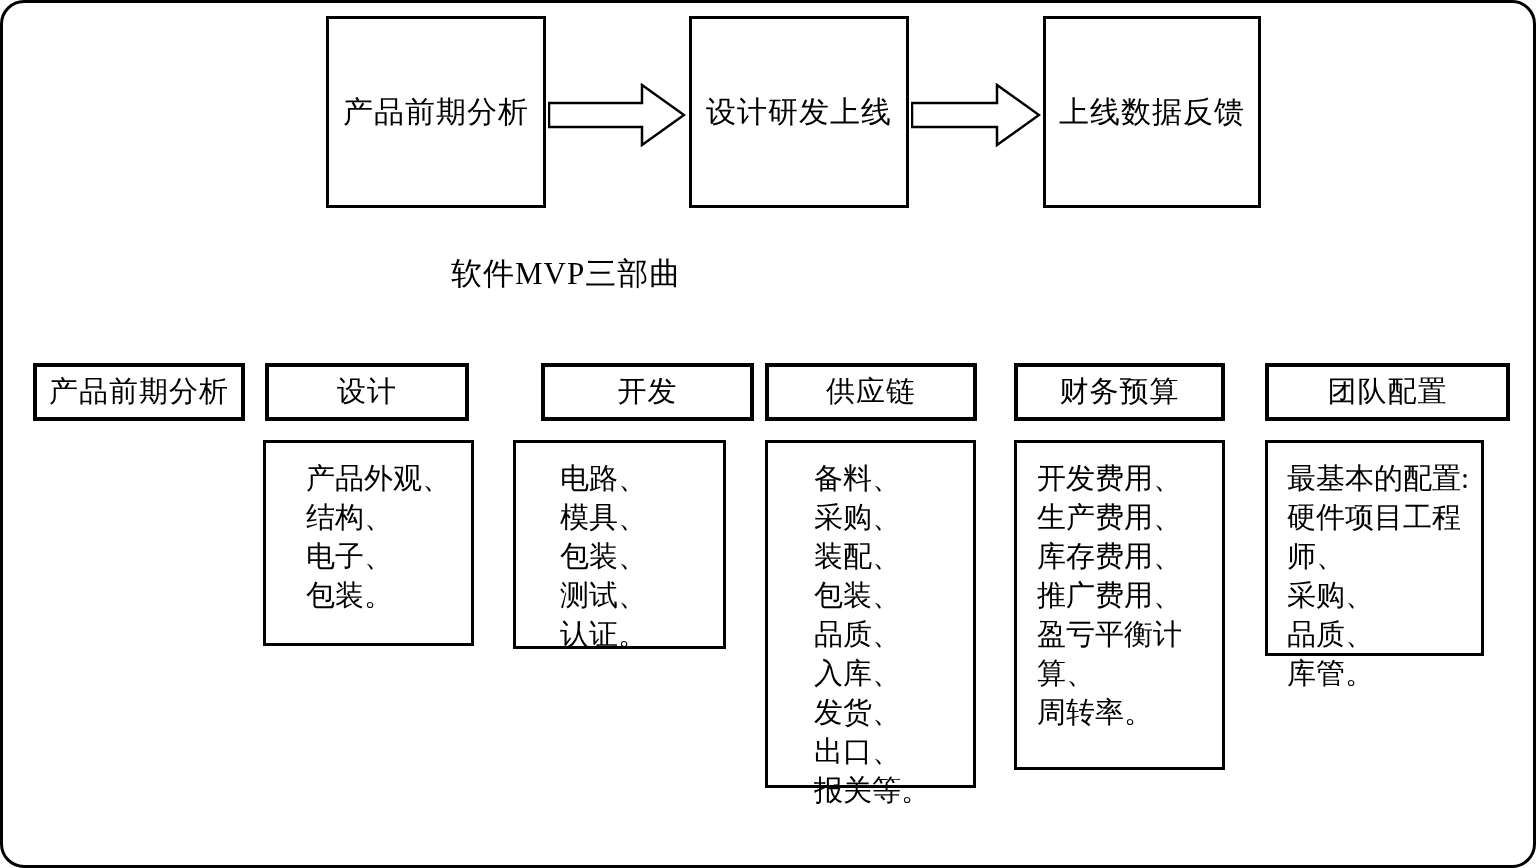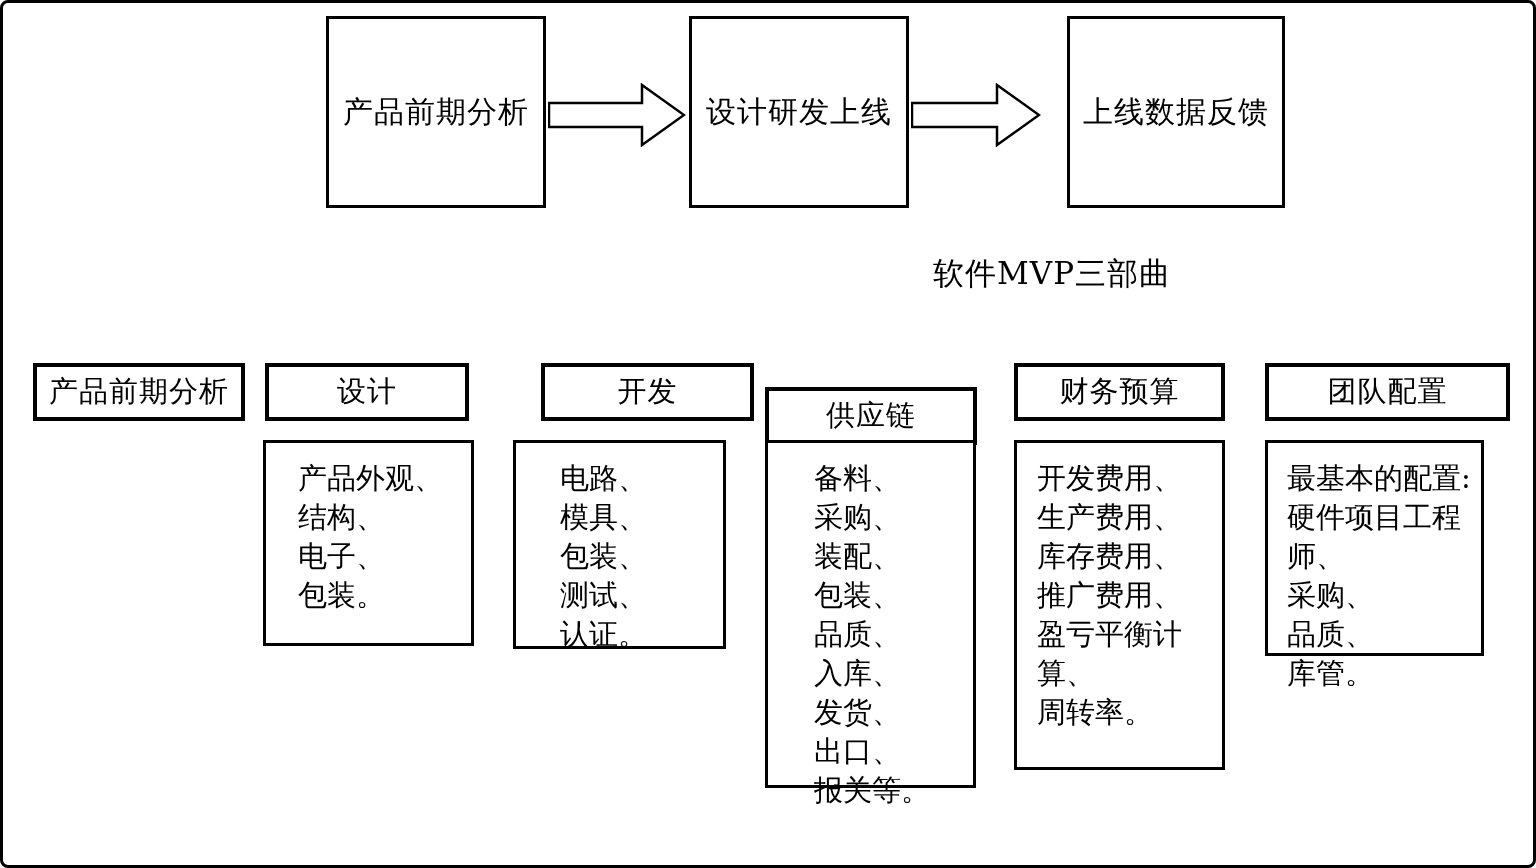--- a/index.html
+++ b/index.html
@@ -10,46 +10,47 @@
     color: #000000;
   }
   * { box-sizing: border-box; }
 
   .canvas {
     position: relative;
     width: 1536px;
     height: 868px;
     background: #ffffff;
     border: 3px solid #000000;
-    border-radius: 8px;
+    border-radius: 24px;
     overflow: hidden;
+    font-family: Liberation Serif, serif;
   }
 
   
   .tbox {
     position: absolute;
     border: 3px solid #000000;
     display: flex;
     align-items: center;
     justify-content: center;
     font-size: 30px;
     letter-spacing: 1px;
     background: #ffffff;
   }
   #tb1 { left: 323px; top: 13px; width: 220px; height: 192px; }
   #tb2 { left: 686px; top: 13px; width: 220px; height: 192px; }
-  #tb3 { left: 1064px; top: 13px; width: 218px; height: 192px; }
+  #tb3 { left: 1040px; top: 13px; width: 218px; height: 192px; }
 
   .arrow { position: absolute; }
   #arrow1 { left: 545px; top: 80px; }
   #arrow2 { left: 908px; top: 80px; }
 
   .caption {
     position: absolute;
-    text-align: right;
+    text-align: left;
     font-size: 31px;
     letter-spacing: 1px;
   }
   #cap1 { left: 448px; top: 250px; width: 720px; }
   #cap2 { left: 446px; top: 797px; width: 720px; }
 
   
   .hdr {
     position: absolute;
     top: 360px;
@@ -58,34 +59,34 @@
     display: flex;
     align-items: center;
     justify-content: center;
     font-size: 29px;
     letter-spacing: 1px;
     background: #ffffff;
   }
   #col1h { left: 30px;   width: 212px; }
   #col2h { left: 262px;  width: 204px; }
   #col3h { left: 510px;  width: 213px; margin-left: 28px; }
-  #col4h { left: 762px;  width: 212px; margin-top: 24px; }
+  #col4h { left: 762px;  width: 212px; }
   #col5h { left: 1011px; width: 211px; }
   #col6h { left: 1262px; width: 245px; }
 
   .cbox {
     position: absolute;
     top: 437px;
     border: 3px solid #000000;
     font-size: 29px;
     line-height: 39px;
     padding-top: 16px;
     background: #ffffff;
   }
-  #col2c { left: 260px;  width: 211px; height: 206px; padding-left: 32px; }
+  #col2c { left: 260px;  width: 211px; height: 206px; padding-left: 40px; }
   #col3c { left: 510px;  width: 213px; height: 209px; padding-left: 44px; }
   #col4c { left: 762px;  width: 211px; height: 348px; padding-left: 46px; }
   #col5c { left: 1011px; width: 211px; height: 330px; padding-left: 20px; }
   #col6c { left: 1262px; width: 219px; height: 216px; padding-left: 19px; }
 </style>
 </head>
 <body>
 
 <div class="canvas">
 

